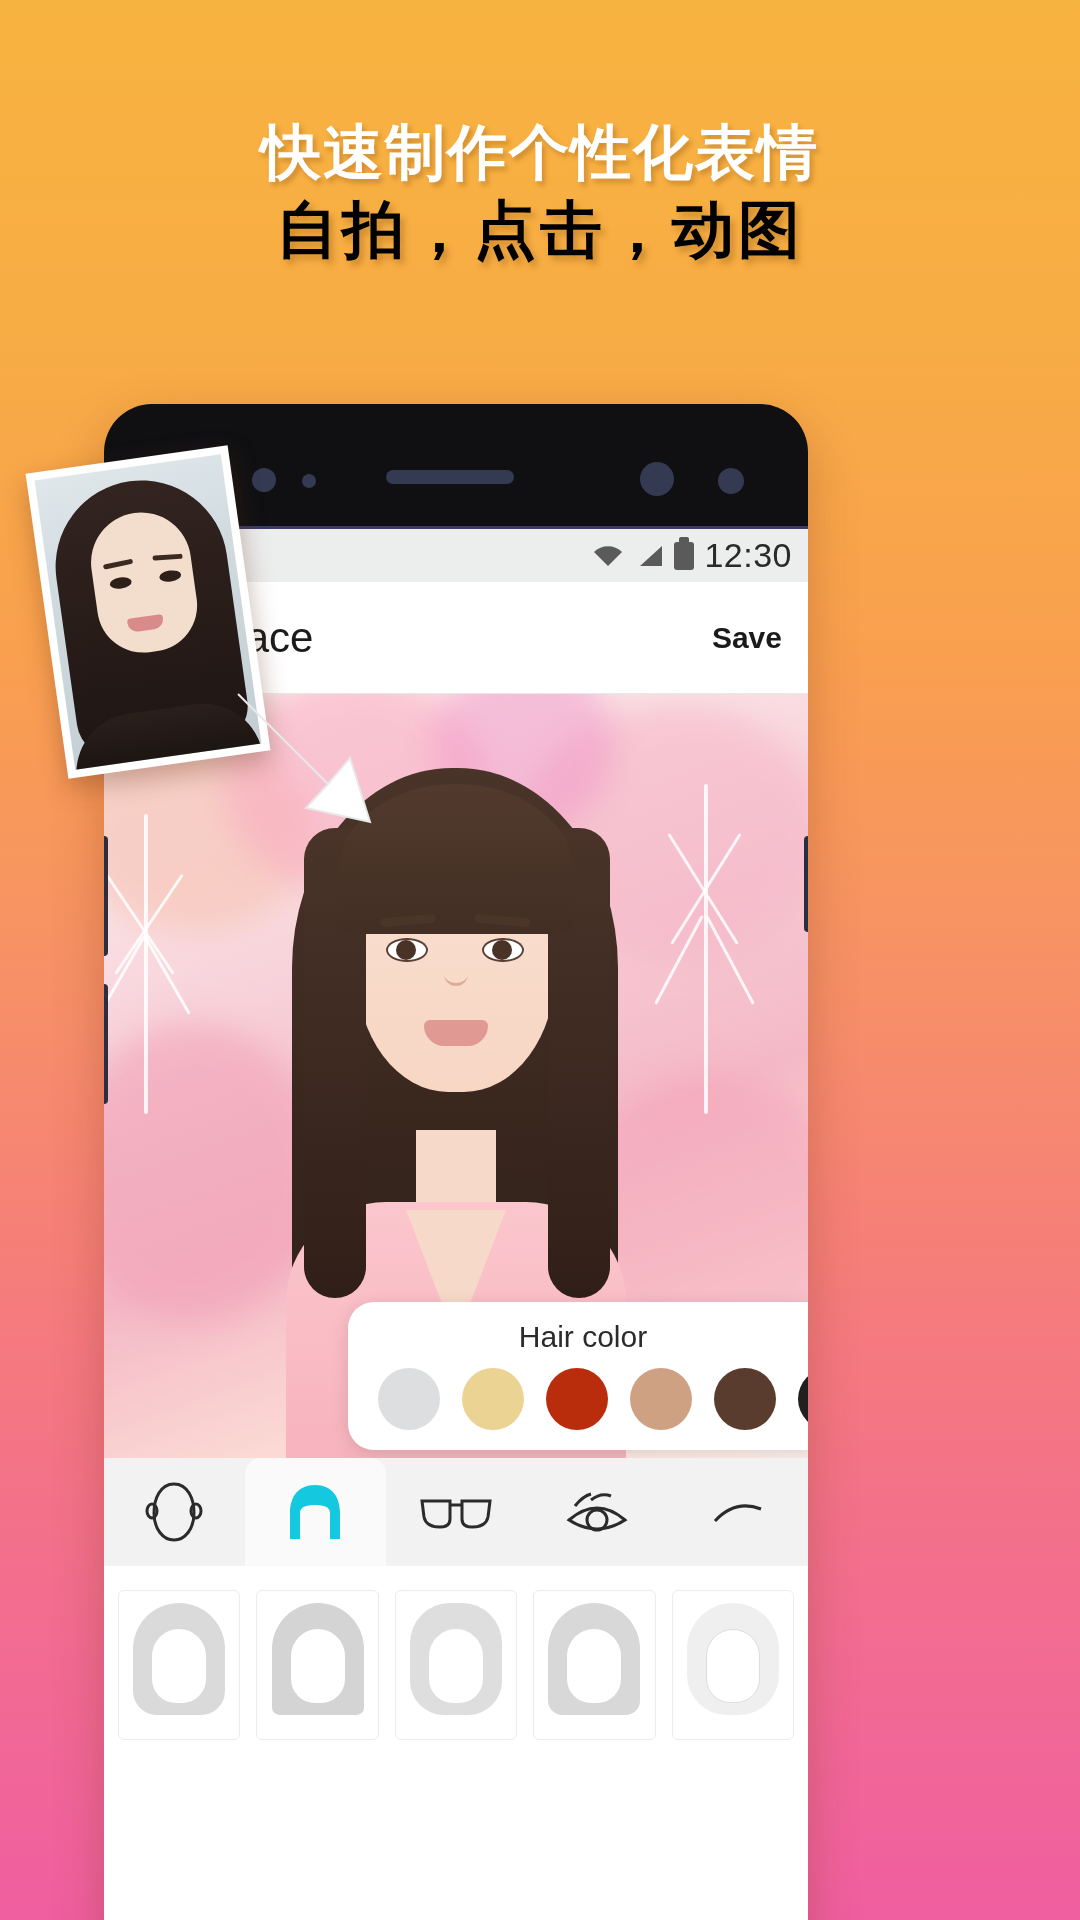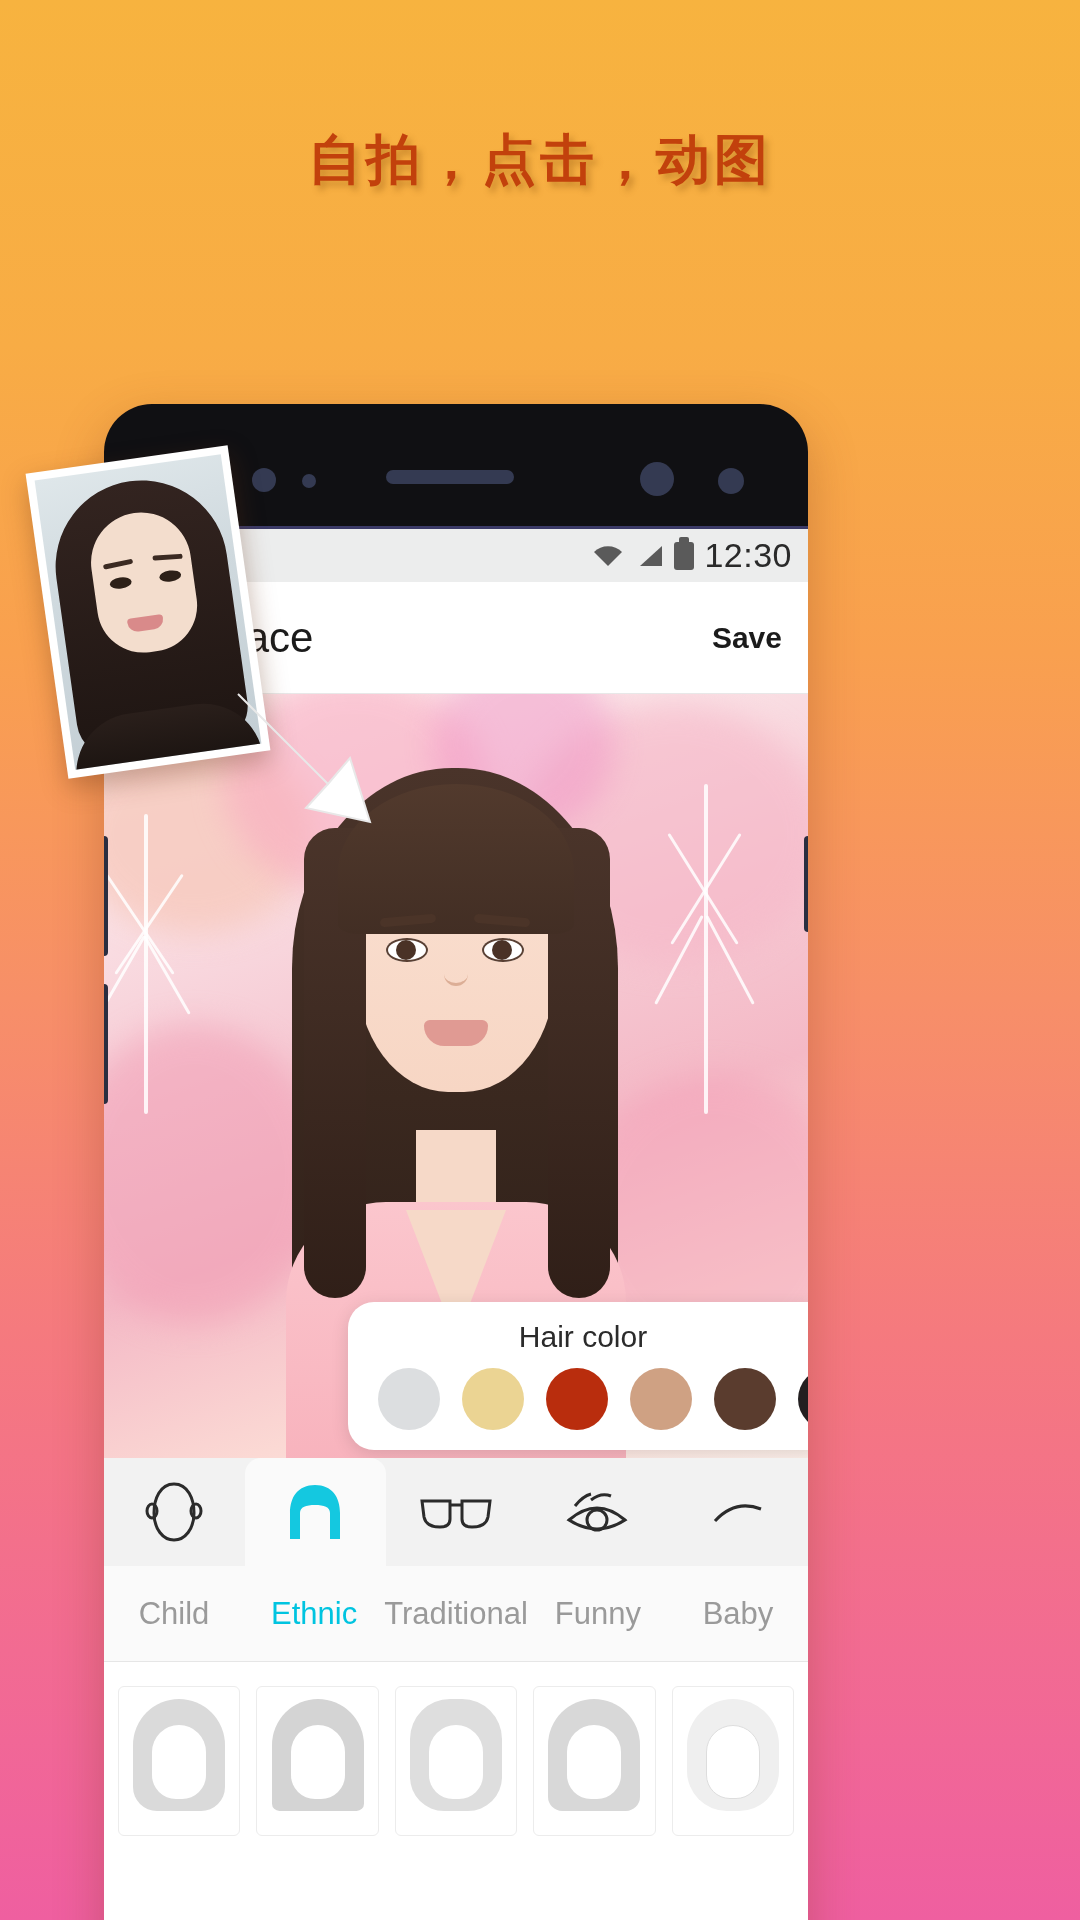--- a/index.html
+++ b/index.html
@@ -11,23 +11,23 @@
   }
 
   
   .headlines { position:absolute; top:118px; left:0; width:1080px; text-align:center; }
   .hl1 {
     font-size:60px; font-weight:bold; color:#ffffff; letter-spacing:2px;
     text-shadow:3px 4px 5px rgba(150,90,20,.40);
     line-height:1.18;
   }
   .hl2 {
-    font-size:54px; font-weight:bold; color:#c2410c; letter-spacing:4px;
+    font-size:62px; font-weight:bold; color:#000000; letter-spacing:4px;
     text-shadow:4px 5px 6px rgba(150,90,20,.42);
-    line-height:1.18; margin-top:10px;
+    line-height:1.18; margin-top:4px;
   }
 
   
   .phone {
     position:absolute; left:104px; top:404px; width:704px; height:1560px;
     background:#101013; border-radius:48px 48px 0 0;
     box-shadow:0 18px 50px rgba(120,50,20,.30);
     overflow:hidden;
   }
   .bezel-dots { position:absolute; top:54px; left:0; width:704px; height:40px; }
@@ -137,20 +137,21 @@
   .p-mouth { position:absolute; left:72px; top:150px; width:36px; height:14px; background:#d98a8a; border-radius:6px 6px 16px 16px; }
   .p-shoulder { position:absolute; left:0; top:244px; width:188px; height:60px; background:linear-gradient(180deg,#2a1f1b,#1a1310); border-radius:60px 60px 0 0; }
 
   
   .arrow { position:absolute; left:232px; top:690px; width:160px; height:140px; }
 </style>
 </head>
 <body>
 
 <div class="headlines">
+  <div class="hl1">快速制作个性化表情</div>
   <div class="hl2">自拍，点击，动图</div>
 </div>
 
 <div class="phone">
 
   <div class="bezel-dots">
     <span class="dot" style="left:84px;top:4px;width:34px;height:34px;"></span>
     <span class="dot" style="left:148px;top:10px;width:24px;height:24px;"></span>
     <span class="dot" style="left:198px;top:16px;width:14px;height:14px;"></span>
     <span class="grille" style="left:282px;top:12px;width:128px;height:14px;"></span>
@@ -260,27 +261,20 @@
           <path d="M28 16 Q38 8 48 12" fill="none" stroke="#2b2b2b" stroke-width="3"></path>
         </svg>
       </div>
       <div class="tab">
         <svg width="50" height="34" viewBox="0 0 50 34">
           <path d="M2 26 Q22 4 48 14" fill="none" stroke="#2b2b2b" stroke-width="3"></path>
         </svg>
       </div>
     </div>
 
-    <div class="cats">
-      <span class="cat">Child</span>
-      <span class="cat sel">Ethnic</span>
-      <span class="cat">Traditional</span>
-      <span class="cat">Funny</span>
-      <span class="cat">Baby</span>
-    </div>
 
     <div class="thumbs">
       <div class="thumb">
         <span class="th-hair" style="background:#dadada;border-radius:46px 46px 24px 24px;"></span>
         <span class="th-face"></span>
       </div>
       <div class="thumb">
         <span class="th-hair" style="background:#d4d4d4;border-radius:50px 50px 8px 8px;"></span>
         <span class="th-face"></span>
       </div>

